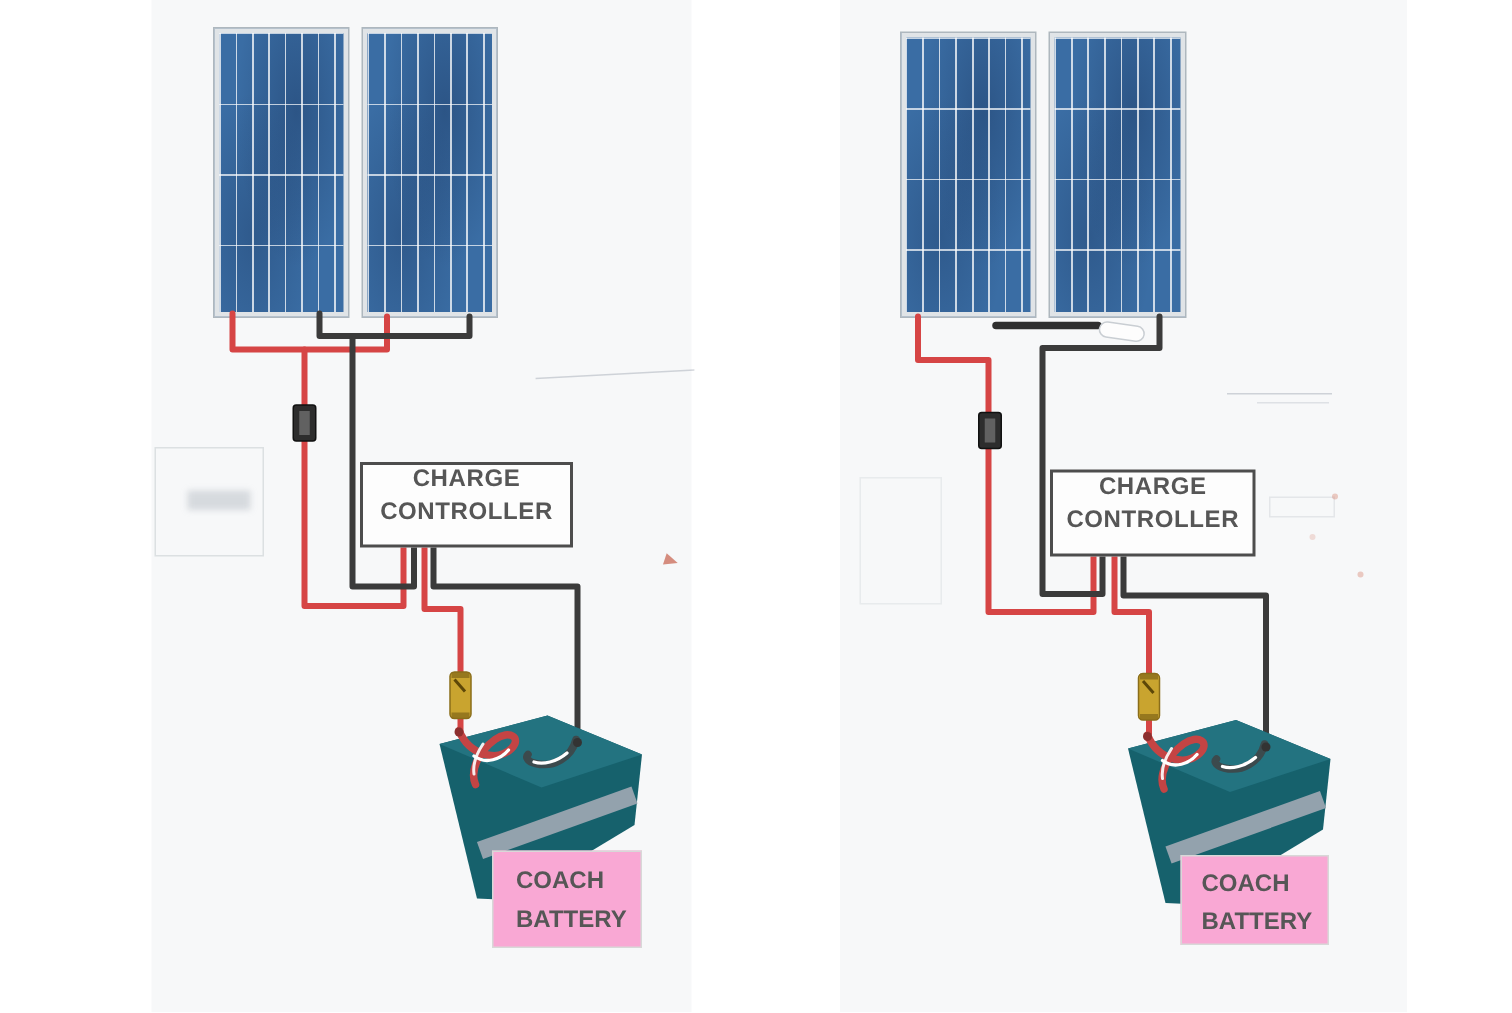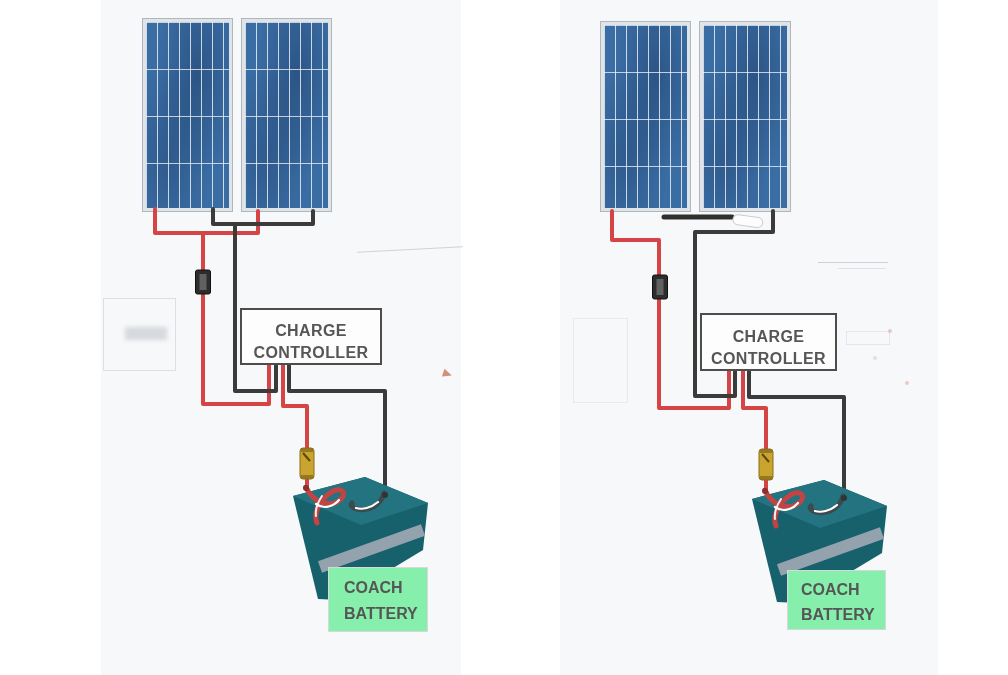--- a/index.html
+++ b/index.html
@@ -30,27 +30,27 @@
            radial-gradient(ellipse at 28% 72%, rgba(8,22,56,.22), transparent 50%);}
 
   svg.wires{position:absolute;left:0;top:0;}
   .w{fill:none;stroke-width:4;stroke-linejoin:round;stroke-linecap:round;}
   .pos{stroke:var(--wire-positive,#d64545);}
   .neg{stroke:var(--wire-negative,#3b3b3b);}
   .jumper{fill:none;stroke:#2f2f2f;stroke-width:5;stroke-linecap:round;}
 
   
   .ctrl{position:absolute;background:#fdfdfd;border:2px solid #4d4d4d;
-        display:flex;flex-direction:column;align-items:center;justify-content:flex-end;gap:2px;
+        display:flex;flex-direction:column;align-items:center;justify-content:flex-start;gap:2px;
         font-weight:bold;font-size:16px;letter-spacing:.4px;color:var(--label-text,#565656);line-height:1.25;}
   .ctrl.left{left:240px;top:308px;width:142px;height:57px;}
   .ctrl.right{left:700px;top:313px;width:137px;height:58px;}
 
   
-  .blabel{position:absolute;background:#86efac;border:1px solid #d8d8d8;
+  .blabel{position:absolute;background:#f9a8d4;border:1px solid #d8d8d8;
           font-weight:bold;font-size:16px;color:var(--label-text,#585858);line-height:26px;}
   .blabel.left{left:328px;top:567px;width:100px;height:65px;padding:7px 0 0 15px;}
   .blabel.right{left:787px;top:570px;width:99px;height:60px;padding:6px 0 0 13px;line-height:25px;}
 </style>
 </head>
 <body>
 
 <div class="stage">
 
   <div class="scan-page left"></div>

